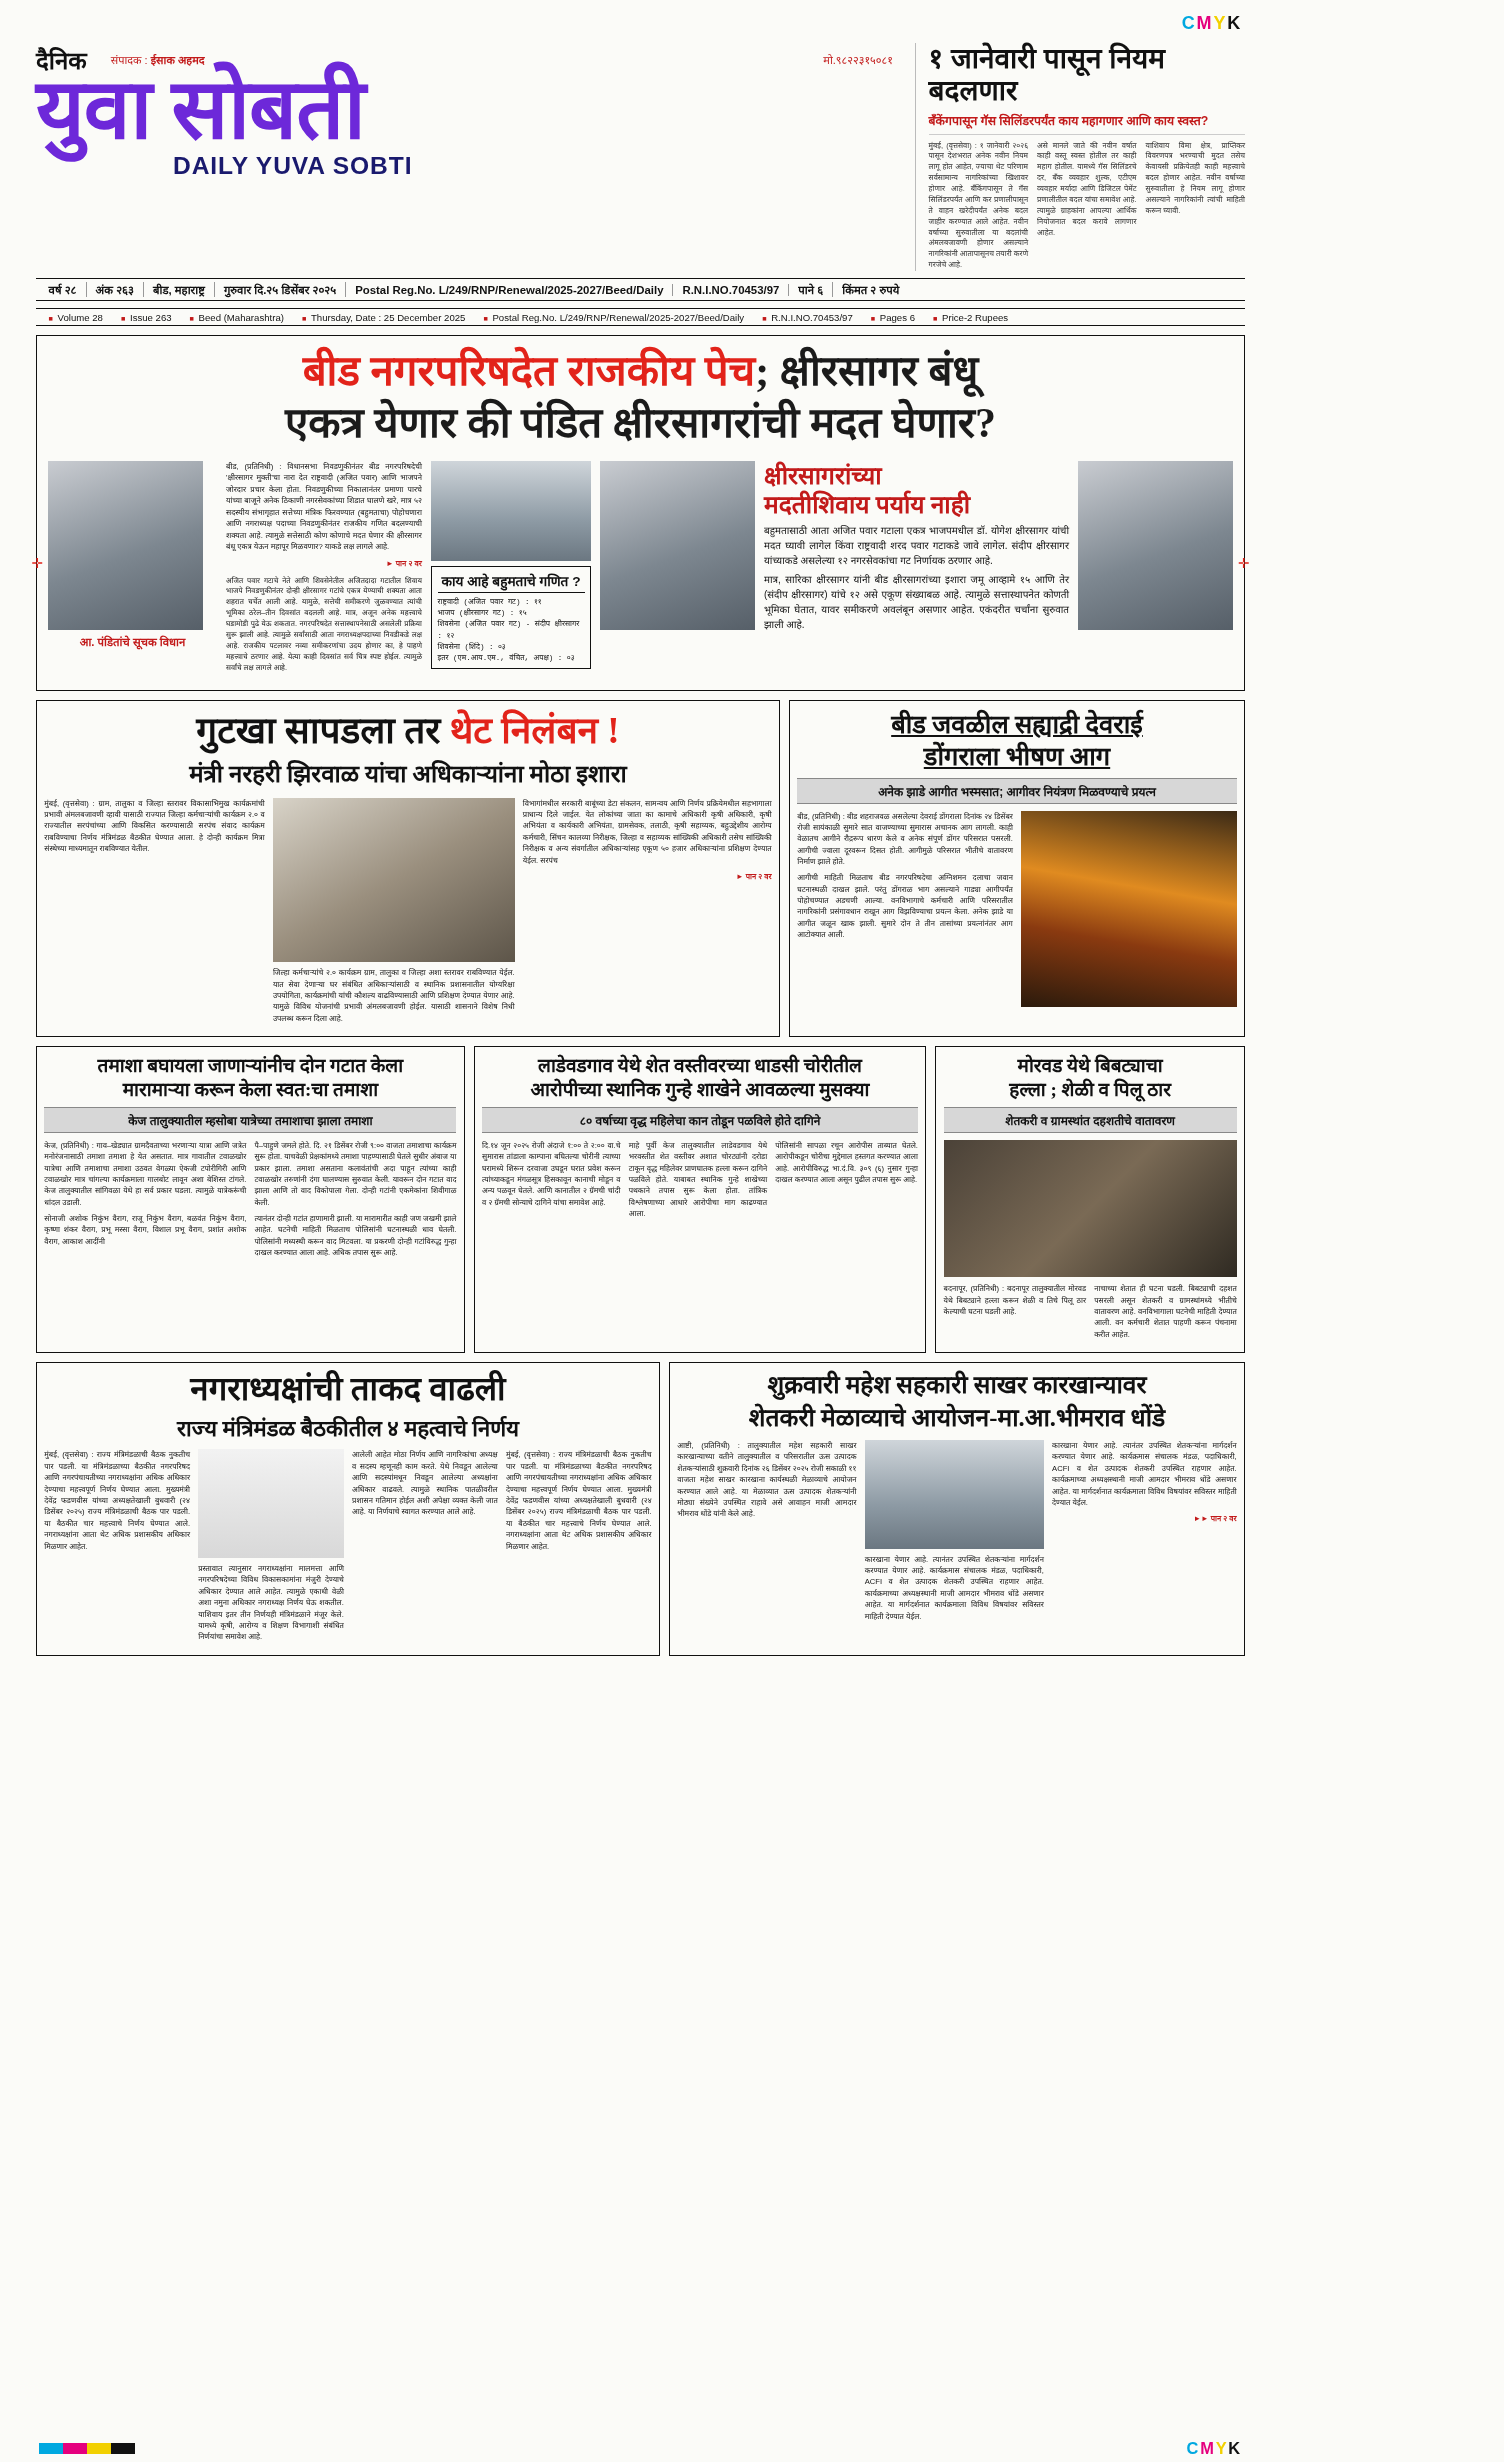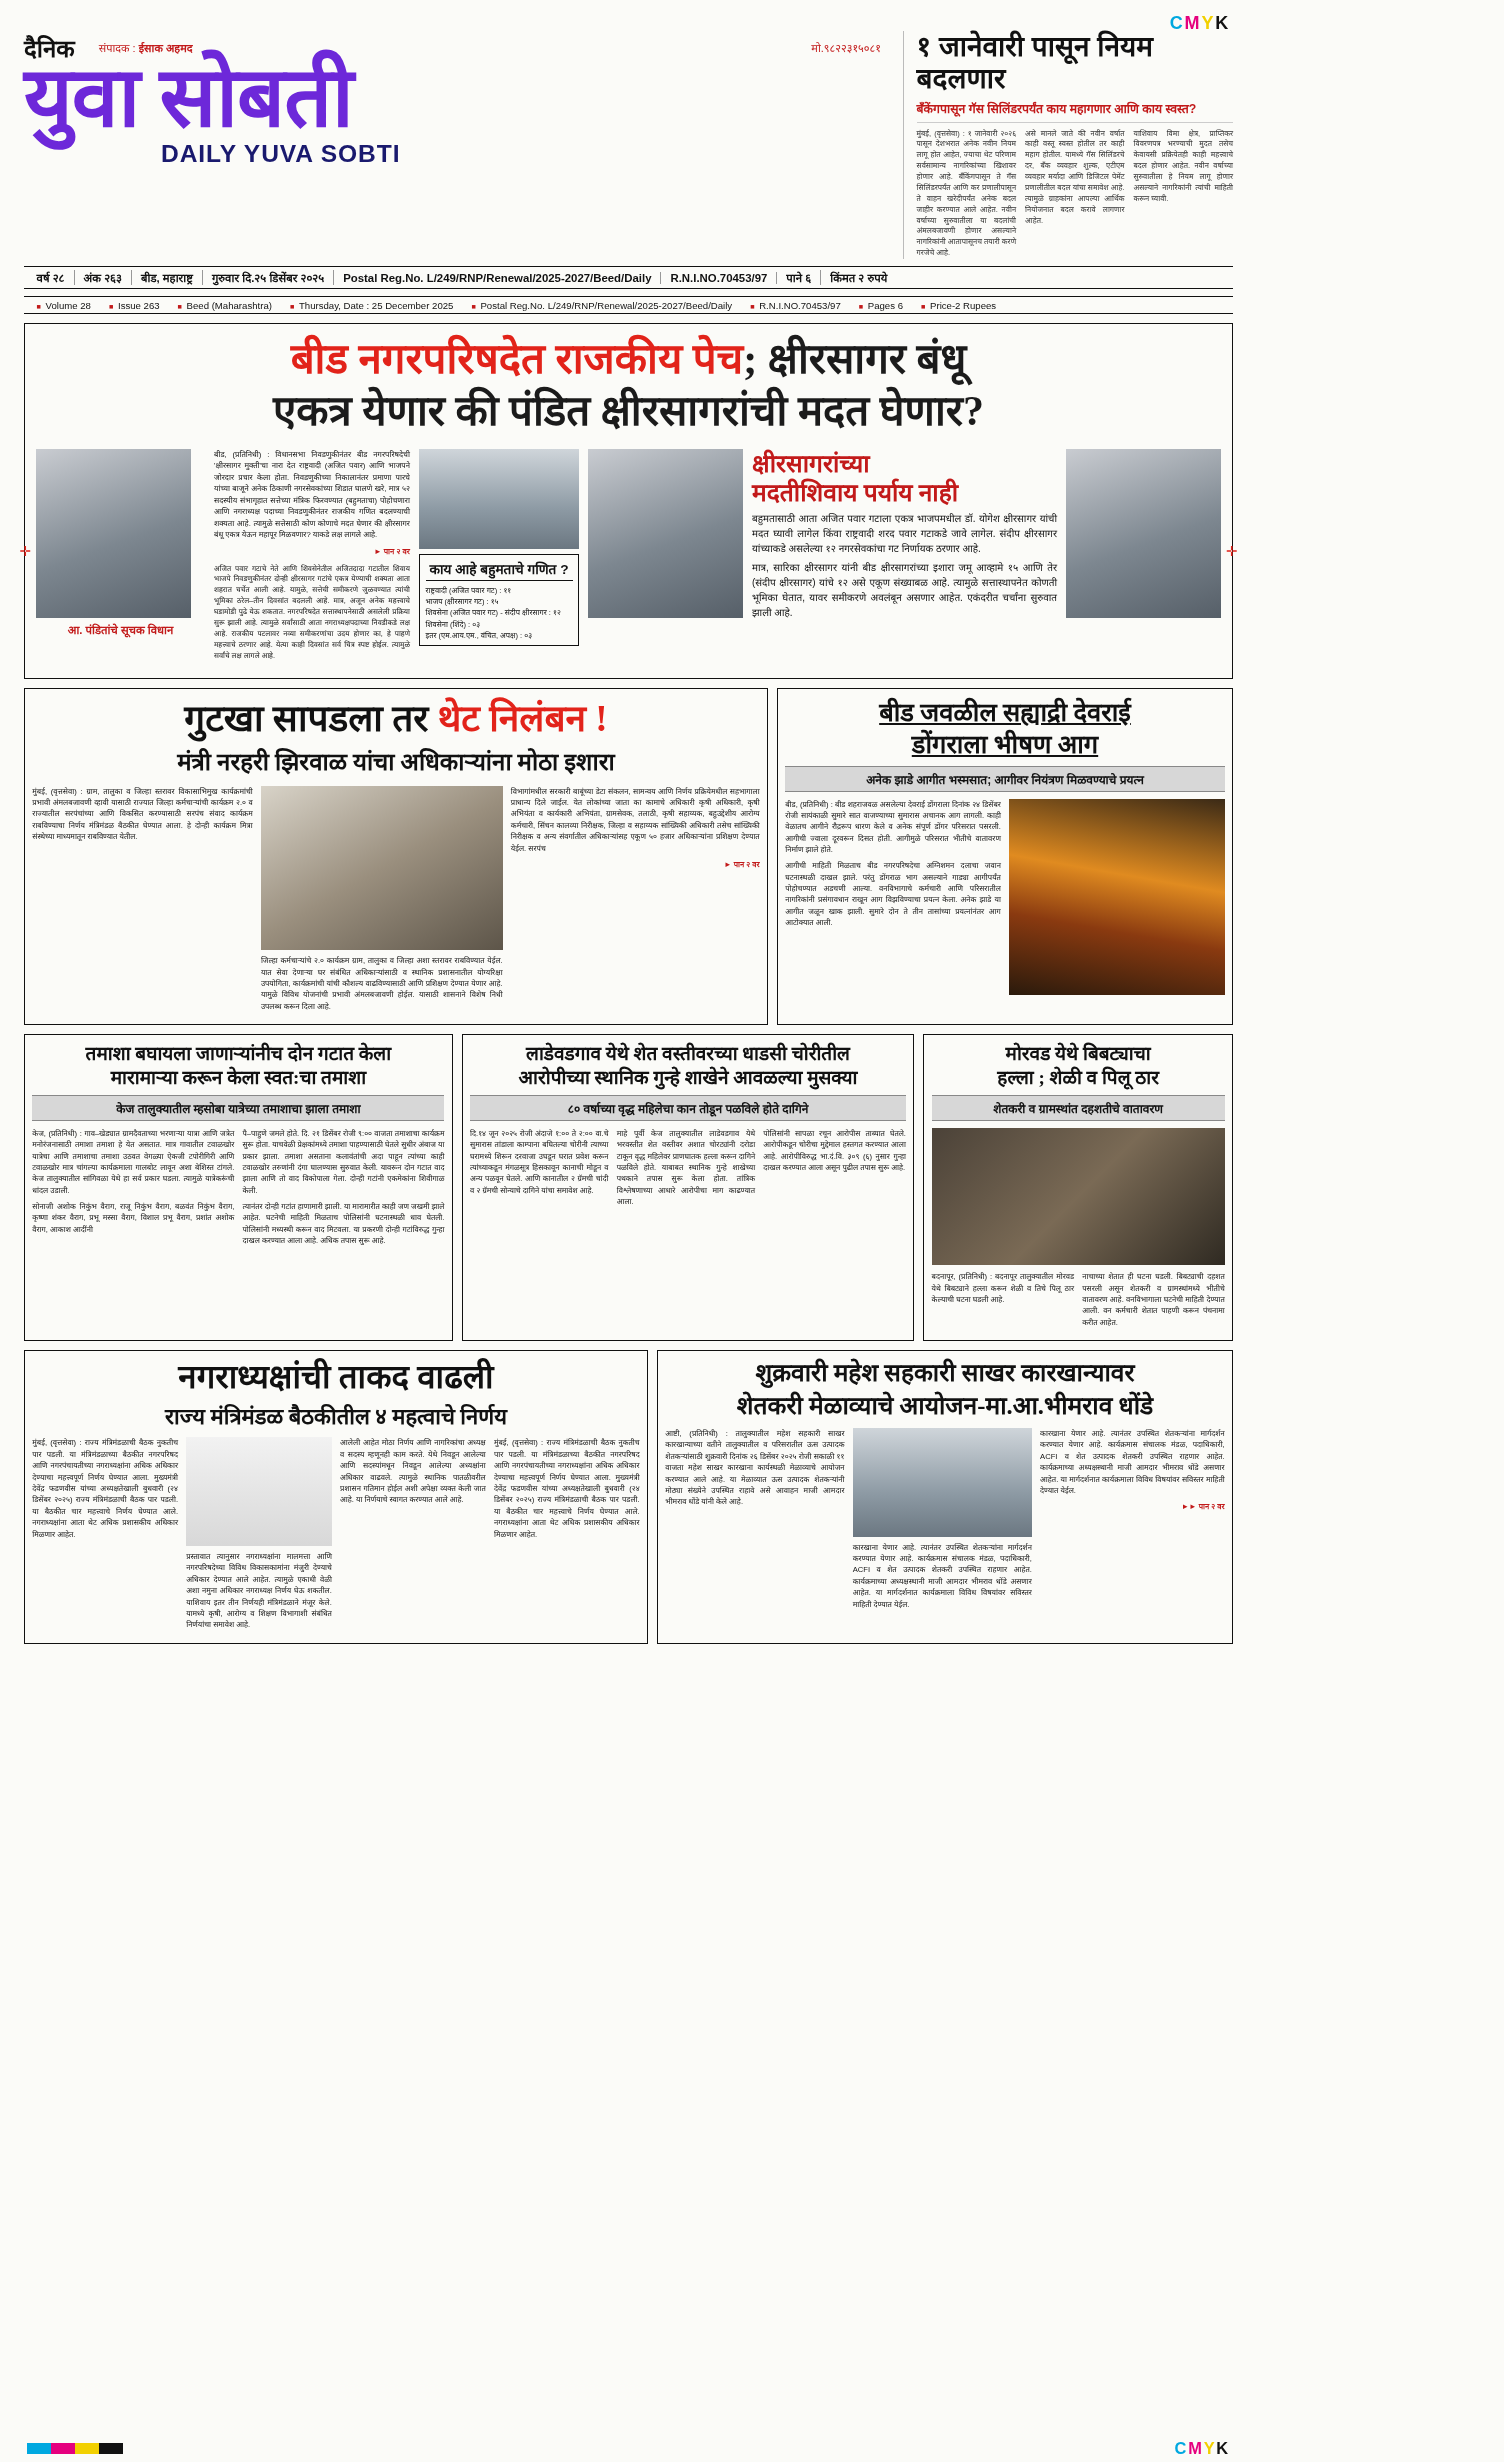--- a/index.html
+++ b/index.html
@@ -4,21 +4,21 @@
 <style>
   * { box-sizing: border-box; }
   html, body { margin:0; padding:0; }
   body {
     width:1505px; height:2462px;
     background:#fbfbf8;
     font-family:"Liberation Sans", sans-serif;
     color:#111;
     position:relative;
   }
-  .page { width:1257px; height:2462px; padding:16px 24px 9px 24px; position:relative; }
+  .page { width:1257px; height:2462px; padding:28px 24px 9px 24px; position:relative;margin-left:12px; }
 
   
   .cmyk-top { position:absolute; right:27px; top:12.8px; font-size:18px; font-weight:bold; letter-spacing:1.8px; }
   .cmyk-top span:nth-child(1){ color:#00a8e0; }
   .cmyk-top span:nth-child(2){ color:#e5007e; }
   .cmyk-top span:nth-child(3){ color:#f2d000; }
   .cmyk-top span:nth-child(4){ color:#111; }
 
   
   .masthead { display:flex; align-items:flex-start; gap:12.8px; padding-top:14.6px; }
@@ -68,21 +68,21 @@
   .photo { background:#9aa3ab; position:relative; overflow:hidden; }
   .ph-face { background:linear-gradient(160deg,#c9ccd1,#7d8790 55%, #565f68); }
   .ph-person1 { width:155px; height:169px; }
   .cap-red { color:#c21a1a; font-weight:bold; font-size:11.4px; text-align:center; margin-top:4.6px; }
   .lead-col-text p { font-size:7.7px; line-height:1.5; text-align:justify; margin:0 0 5.5px 0; }
   .lead-col-text .small { font-size:7.3px; }
   .turn { color:#c21a1a; font-weight:bold; }
 
   .box-kay { border:0.9px solid #111; padding:3.6px 5.5px; margin-top:5.5px; }
   .box-kay-title { text-align:center; font-weight:bold; font-size:13.7px; color:#111; border-bottom:0.9px solid #111; padding-bottom:2.7px;}
-  .box-kay ul { list-style:none; margin:3.6px 0 0 0; padding:0; }
+  .box-kay ul { list-style:none; margin:3.6px 0 0 0; padding:0;font-family:Liberation Mono, monospace; }
   .box-kay li { font-size:7.5px; line-height:1.5; }
 
   .khir-title { font-family:"Liberation Serif",serif; font-size:24.6px; font-weight:bold; color:#c21a1a; line-height:1.2; }
   .khir-body p { font-size:10px; line-height:1.5; text-align:justify; margin:3.6px 0 0 0; }
 
   
   .row { display:flex; gap:9px; margin-top:9px; }
   .block { border:0.9px solid #111; padding:7.3px; }
   .hl-big {
     font-family:"Liberation Serif", serif; font-weight:bold; font-size:37px;

